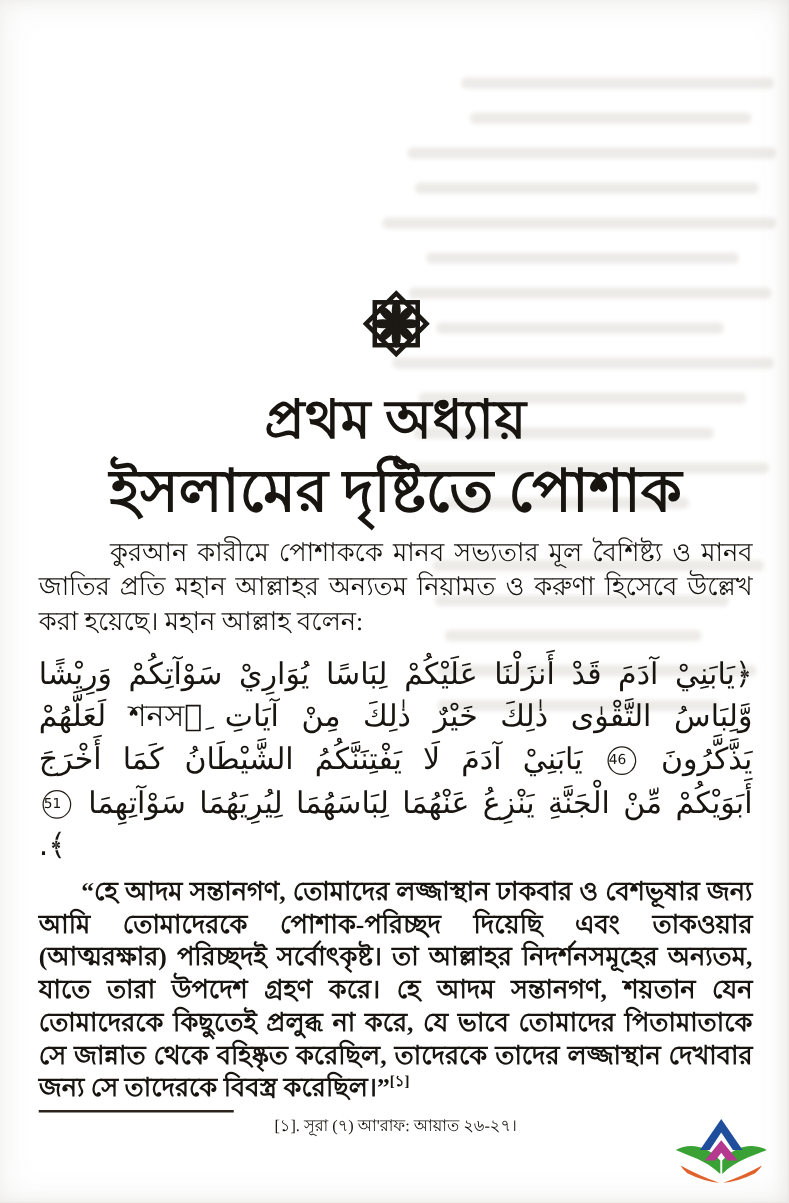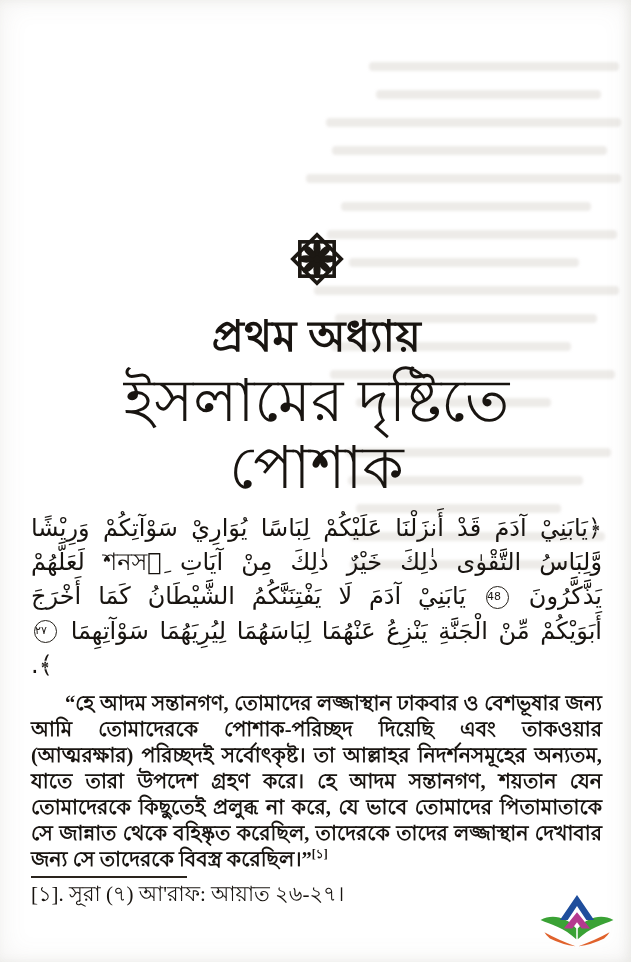--- a/index.html
+++ b/index.html
@@ -27,21 +27,21 @@
   .ornament{display:block;margin:226px auto 0;width:66px;height:66px;}
 
   
   .chapter-title{
     margin:20px 0 0 0;text-align:center;
     font-size:43px;font-weight:bold;line-height:1.15;
     letter-spacing:0.5px;
   }
   .chapter-subtitle{
     margin:7px 0 0 0;text-align:center;
-    font-size:59px;font-weight:normal;line-height:1.12;
+    font-size:47px;font-weight:bold;line-height:1.12;
   }
   .section-heading{
     margin:30px 0 0 57px;
     font-size:22px;font-weight:bold;
   }
 
   
   .intro{
     margin:9px 0 0 0;
     font-size:20.5px;line-height:1.33;
@@ -65,21 +65,21 @@
   }
   .translation{
     margin:8px 0 0 0;
     font-size:20.5px;line-height:1.27;
     text-align:justify;text-indent:34px;font-weight:bold;
   }
   .footnote-ref{font-size:12px;vertical-align:super;line-height:0;}
 
   
   .footnote-rule{width:156px;height:0;border-top:2px solid #2a241d;margin-top:4px;}
-  .footnote{margin:3px 0 0 0;font-size:21px;line-height:1.3;}
+  .footnote{margin:3px 0 0 0;font-size:13px;line-height:1.3;text-align:center;}
 
   
   .publisher-logo{position:absolute;right:15px;bottom:8px;width:78px;height:62px;}
 </style>
 </head>
 <body>
 
 <div class="page">
 
   <div class="bleed">
@@ -118,26 +118,27 @@
         <ellipse cx="50" cy="34" rx="5.5" ry="13" transform="rotate(270 50 50)" fill="#1c1813"></ellipse>
         <ellipse cx="50" cy="34" rx="5.5" ry="13" transform="rotate(315 50 50)" fill="#1c1813"></ellipse>
         <circle cx="50" cy="50" r="5" fill="#1c1813"></circle>
       </g>
     </svg>
 
     <h1 class="chapter-title">প্রথম অধ্যায়</h1>
     <h2 class="chapter-subtitle">ইসলামের দৃষ্টিতে পোশাক</h2>
 
 
+    <p class="intro">কুরআন কারীমে পোশাককে মানব সভ্যতার মূল বৈশিষ্ট্য ও মানব জাতির প্রতি মহান আল্লাহর অন্যতম নিয়ামত ও করুণা হিসেবে উল্লেখ করা হয়েছে। মহান আল্লাহ বলেন:</p>
 
     <div class="arabic" dir="rtl">
       <span>﴿</span><span>يَابَنِيْ آدَمَ قَدْ أَنزَلْنَا عَلَيْكُمْ لِبَاسًا يُوَارِيْ سَوْآتِكُمْ وَرِيْشًا وَّلِبَاسُ التَّقْوٰى ذٰلِكَ خَيْرٌ ذٰلِكَ مِنْ آيَاتِ শনসমِ لَعَلَّهُمْ يَذَّكَّرُونَ</span>
-      <span class="ayah-marker">48</span>
+      <span class="ayah-marker">46</span>
       <span>يَابَنِيْ آدَمَ لَا يَفْتِنَنَّكُمُ الشَّيْطَانُ كَمَا أَخْرَجَ أَبَوَيْكُمْ مِّنْ الْجَنَّةِ يَنْزِعُ عَنْهُمَا لِبَاسَهُمَا لِيُرِيَهُمَا سَوْآتِهِمَا</span>
-      <span class="ayah-marker">٢٧</span><span>﴾.</span>
+      <span class="ayah-marker">51</span><span>﴾.</span>
     </div>
 
     <p class="translation"><span>“হে আদম সন্তানগণ, তোমাদের লজ্জাস্থান ঢাকবার ও বেশভূষার জন্য আমি তোমাদেরকে পোশাক-পরিচ্ছদ দিয়েছি এবং তাকওয়ার (আত্মরক্ষার) পরিচ্ছদই সর্বোৎকৃষ্ট। তা আল্লাহর নিদর্শনসমূহের অন্যতম, যাতে তারা উপদেশ গ্রহণ করে। হে আদম সন্তানগণ, শয়তান যেন তোমাদেরকে কিছুতেই প্রলুব্ধ না করে, যে ভাবে তোমাদের পিতামাতাকে সে জান্নাত থেকে বহিষ্কৃত করেছিল, তাদেরকে তাদের লজ্জাস্থান দেখাবার জন্য সে তাদেরকে বিবস্ত্র করেছিল।”</span><sup class="footnote-ref">[১]</sup></p>
 
     <div class="footnote-rule"></div>
     <p class="footnote">[১]. সূরা (৭) আ'রাফ: আয়াত ২৬-২৭।</p>
 
   </div>
 
   <svg class="publisher-logo" viewBox="0 0 100 80" aria-hidden="true">

